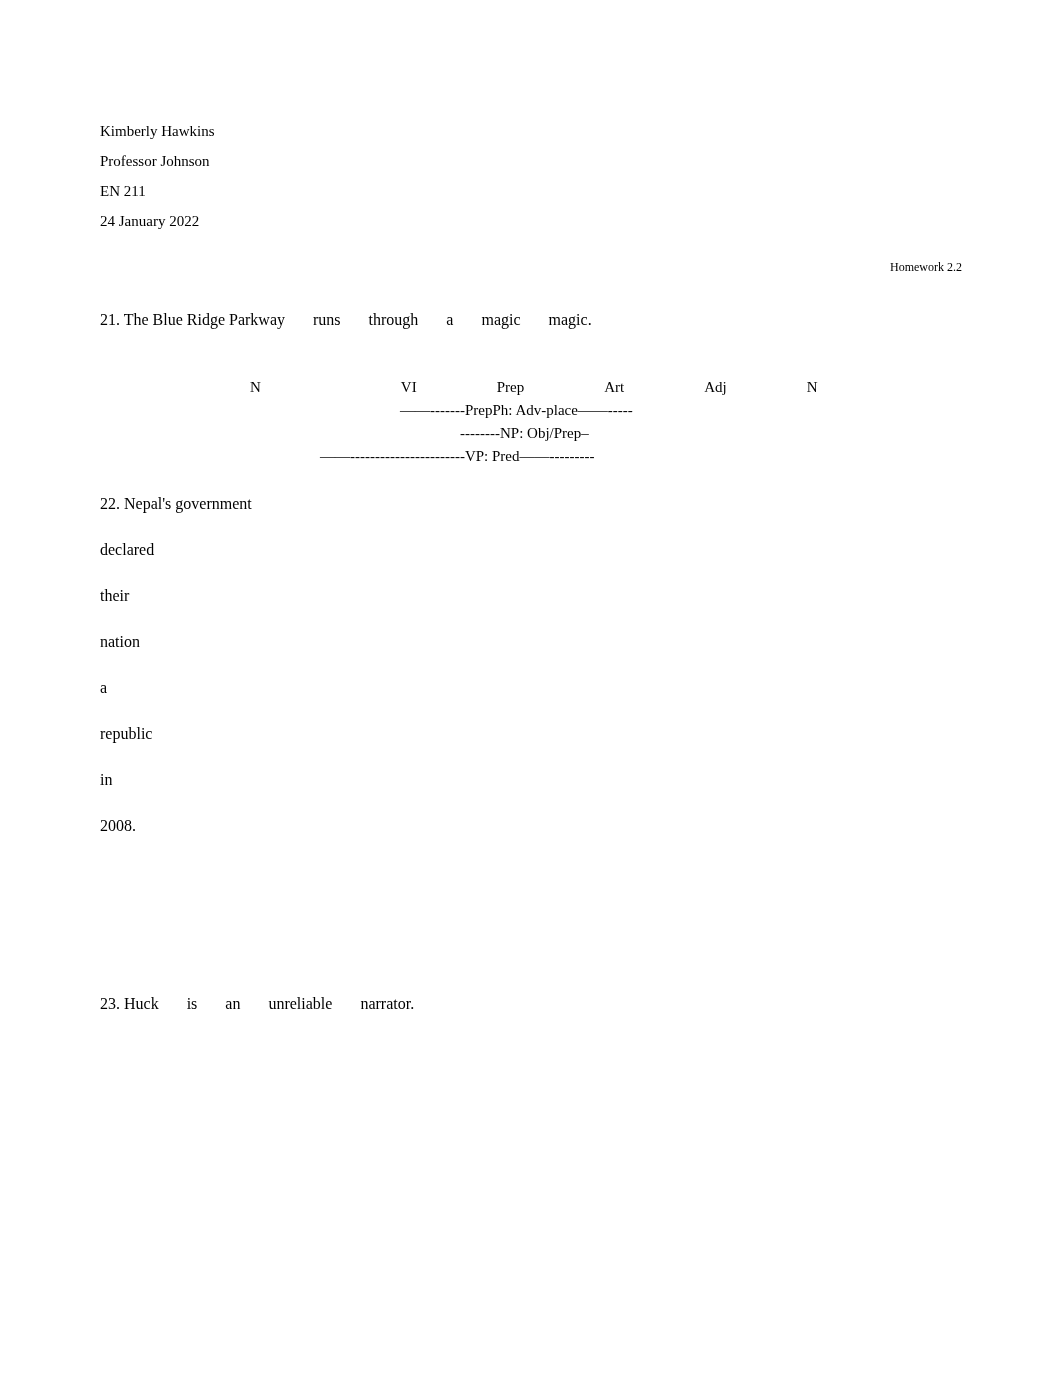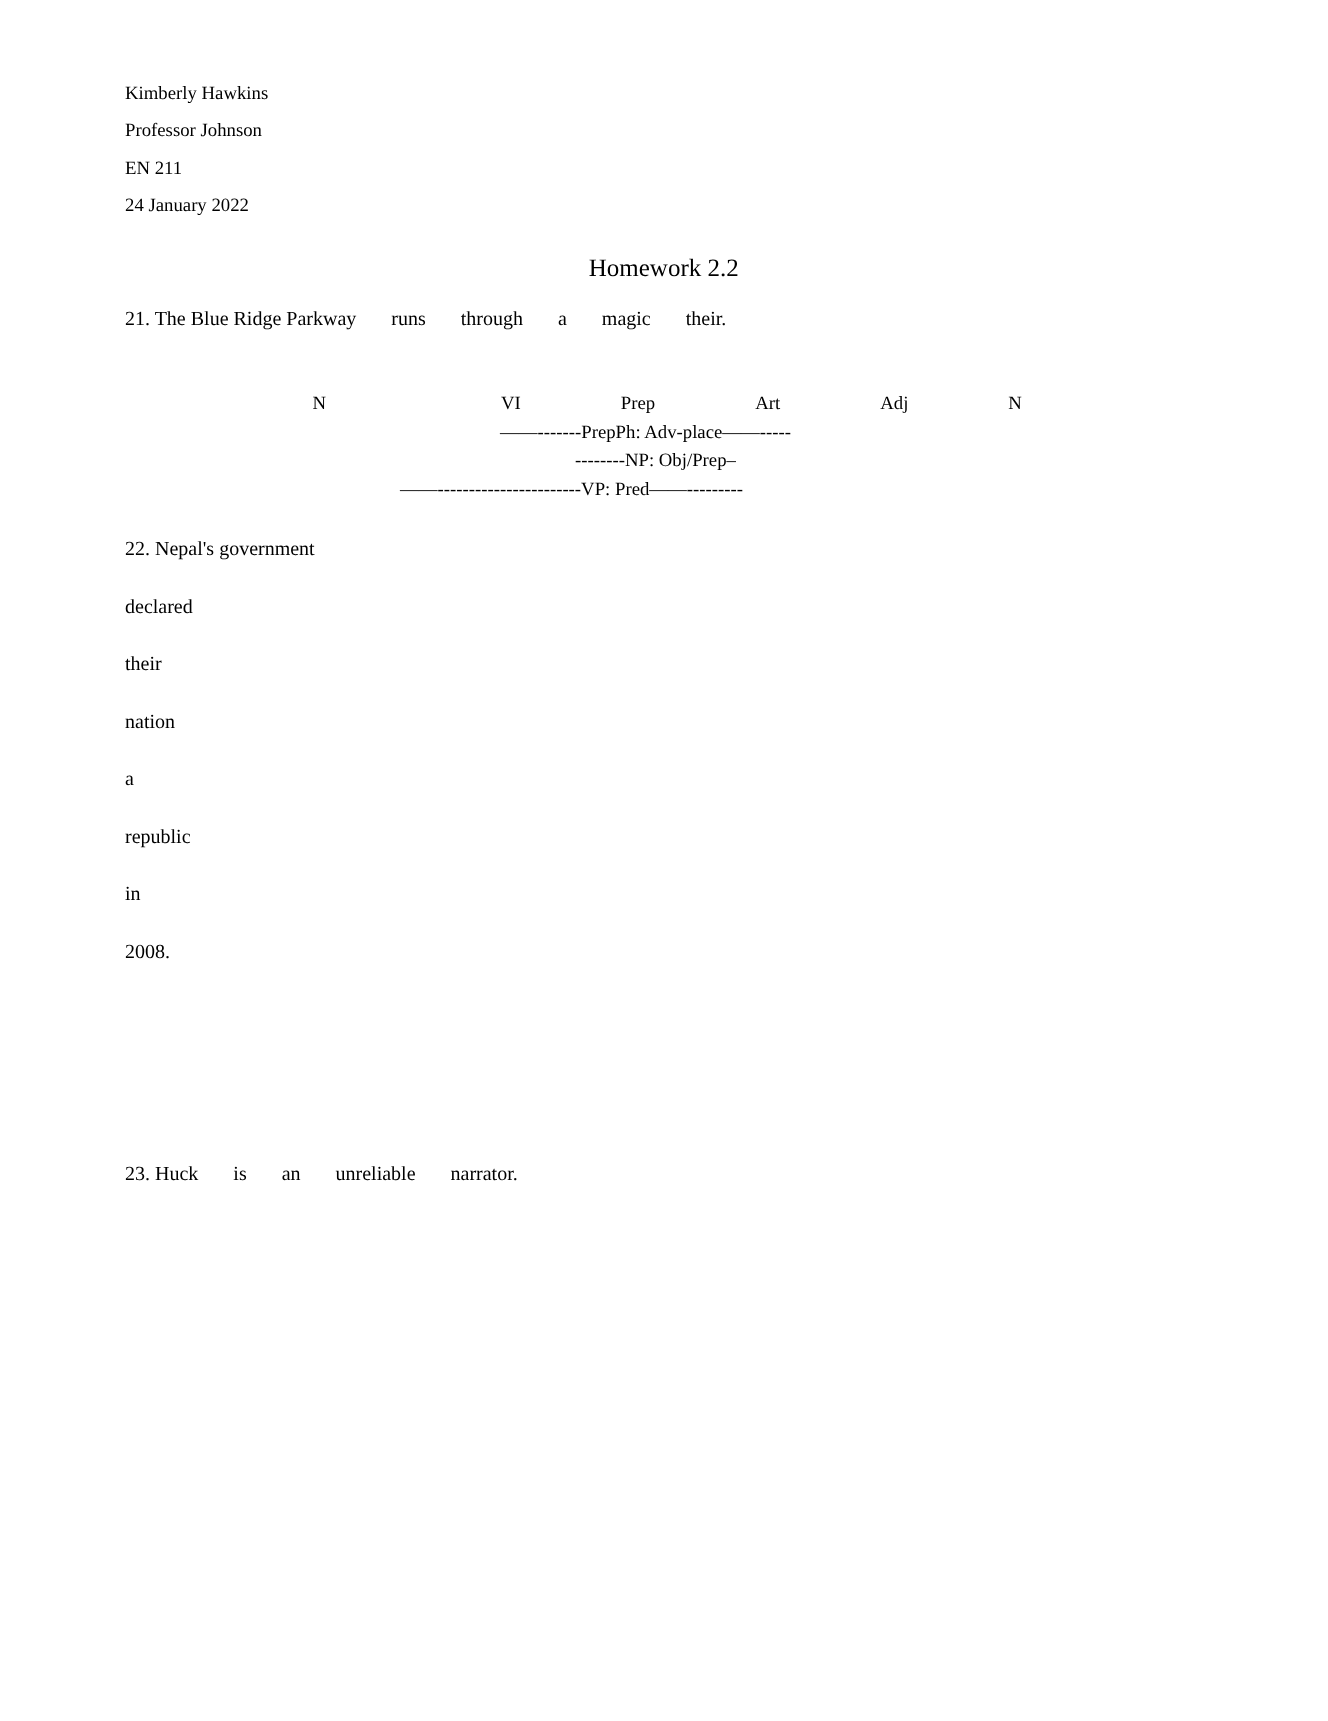--- a/index.html
+++ b/index.html
@@ -9,34 +9,34 @@
     }
     body {
       background: #ffffff;
       font-family: 'Times New Roman', Times, serif;
       font-size: 16px;
       color: #000000;
       width: 1062px;
       min-height: 1377px;
     }
     .page {
-      padding: 60px 100px 72px 100px;
+      padding: 116px 100px 72px 100px;
       max-width: 1062px;
     }
     .header-info {
       line-height: 2;
       margin-bottom: 24px;
     }
     .header-info p {
       font-size: 15px;
     }
     .homework-title {
-      text-align: center;
-      font-size: 20px;
-      margin-bottom: 20px;
+      text-align: right;
+      font-size: 12px;
+      margin-bottom: 36px;
     }
     .sentence-row {
       display: flex;
       align-items: flex-start;
       gap: 28px;
       margin-bottom: 10px;
       font-size: 16px;
     }
     .sentence-row .item {
       white-space: nowrap;
@@ -71,21 +71,21 @@
   <div class="homework-title">
     <span>Homework 2.2</span>
   </div>
 
   <div class="sentence-row">
     <span class="item">21. The Blue Ridge Parkway</span>
     <span class="item">runs</span>
     <span class="item">through</span>
     <span class="item">a</span>
     <span class="item">magic</span>
-    <span class="item">their.</span>
+    <span class="item">magic.</span>
   </div>
 
   <div class="diagram-section" style="margin-top: 50px;">
 
     <div class="diagram-row" style="padding-left: 150px; gap: 80px;">
       <span>N</span>
       <span style="margin-left:60px;">VI</span>
       <span>Prep</span>
       <span>Art</span>
       <span>Adj</span>

